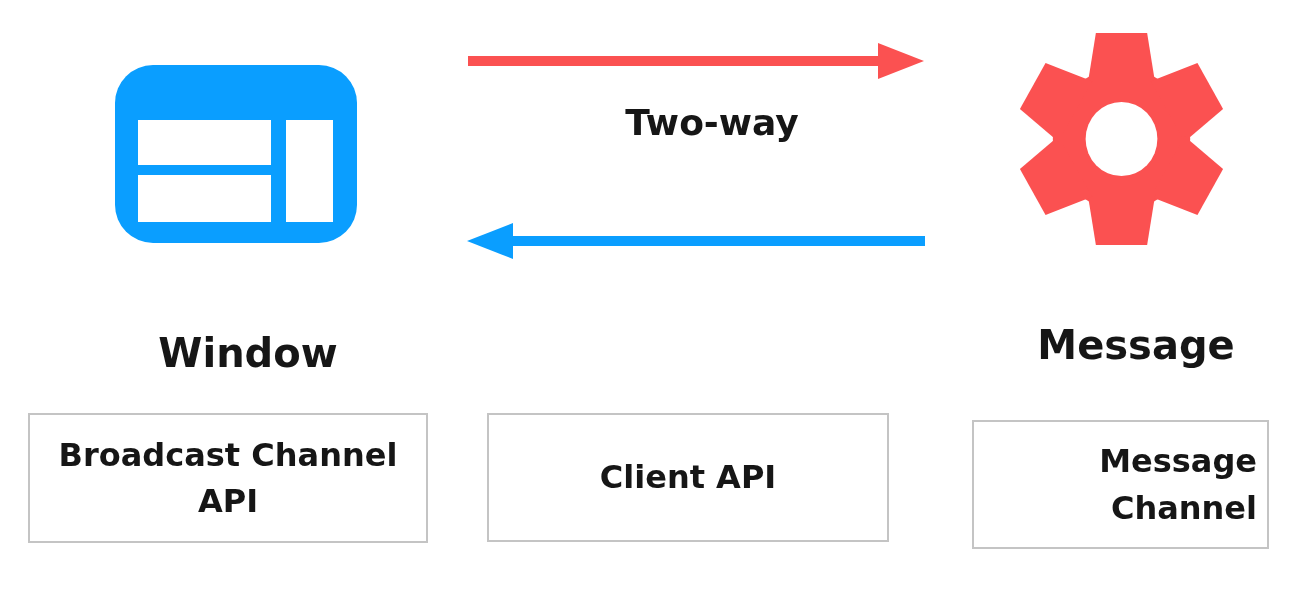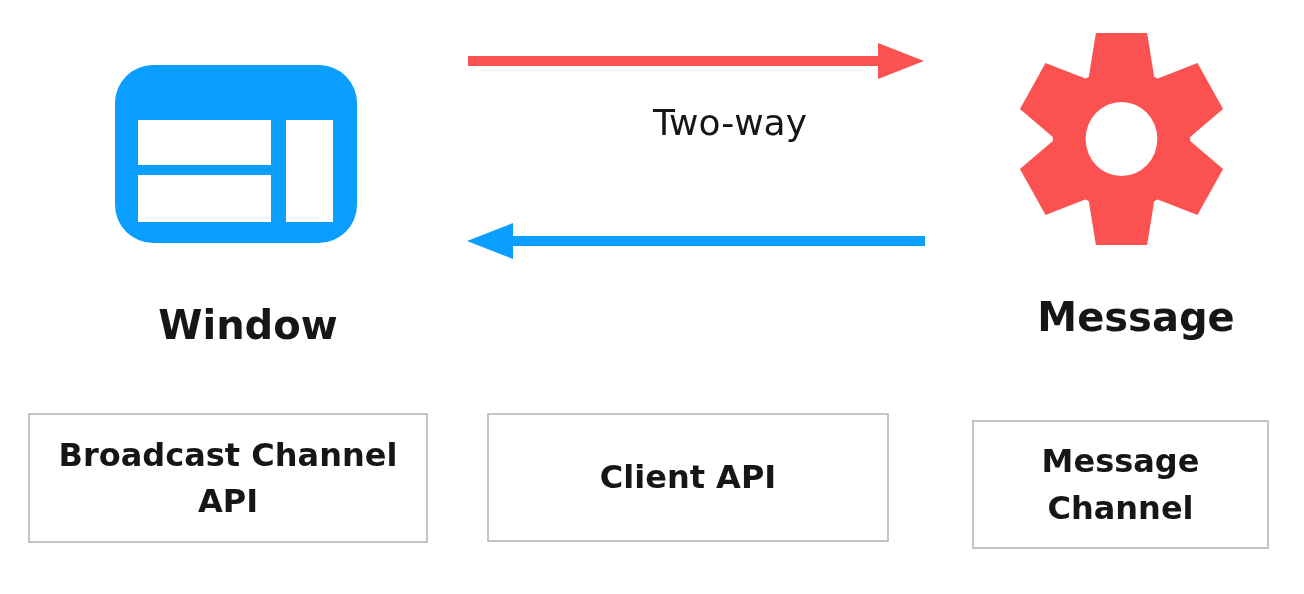--- a/index.html
+++ b/index.html
@@ -18,32 +18,33 @@
   .window-icon { left: 115px; top: 65px; width: 242px; height: 178px; }
   .worker-icon { left: 1019px; top: 33px; width: 205px; height: 212px; }
 
   
   .node-label {
     font-weight: bold;
     font-size: 40px;
     line-height: 1.2;
     text-align: center;
     white-space: nowrap;
+    margin-top: 28px;
   }
   .window-label { left: 115px; top: 301px; width: 266px; }
   .worker-label { left: 1023px; top: 293px; width: 226px; }
 
   
   .arrow-right { left: 468px; top: 41px; width: 456px; height: 40px; }
   .arrow-left  { left: 467px; top: 221px; width: 458px; height: 40px; }
 
   
   .comm-label {
-    left: 530px; top: 98px; width: 400px;
-    font-weight: normal;
+    left: 512px; top: 98px; width: 400px;
+    font-weight: bold;
     font-size: 36px;
     line-height: 1.38;
     text-align: center;
   }
 
   
   .api-box {
     position: absolute;
     box-sizing: border-box;
     background: #ffffff;
@@ -52,21 +53,21 @@
     align-items: center;
     justify-content: center;
     text-align: center;
     font-weight: bold;
     font-size: 32px;
     line-height: 1.45;
     padding: 0 10px;
   }
   .api-box-1 { left: 28px;  top: 413px; width: 400px; height: 130px; }
   .api-box-2 { left: 487px; top: 413px; width: 402px; height: 129px; }
-  .api-box-3 { left: 972px; top: 420px; width: 297px; height: 129px; }
+  .api-box-3 { left: 972px; top: 420px; width: 297px; height: 129px; text-align: right; }
 </style>
 </head>
 <body>
 
 <div class="canvas">
 
   <div class="abs window-icon">
     <svg width="242" height="178" viewBox="0 0 242 178" xmlns="http://www.w3.org/2000/svg">
       <rect x="0" y="0" width="242" height="178" rx="38" fill="#0A9EFF"></rect>
       <rect x="23" y="55" width="133" height="45" fill="#ffffff"></rect>

